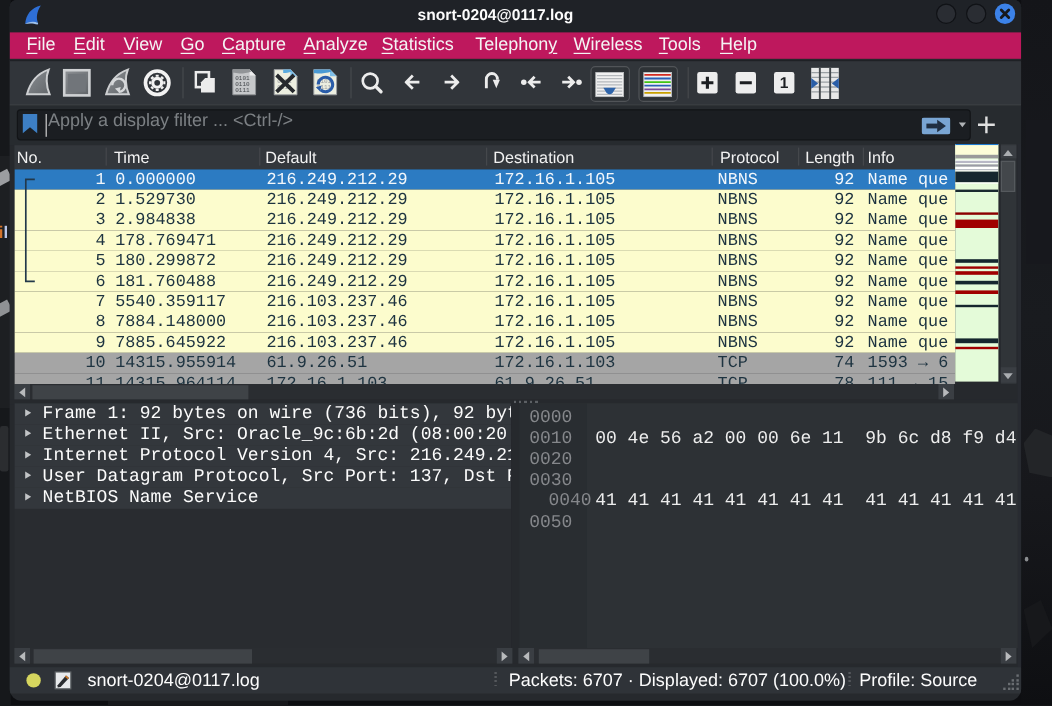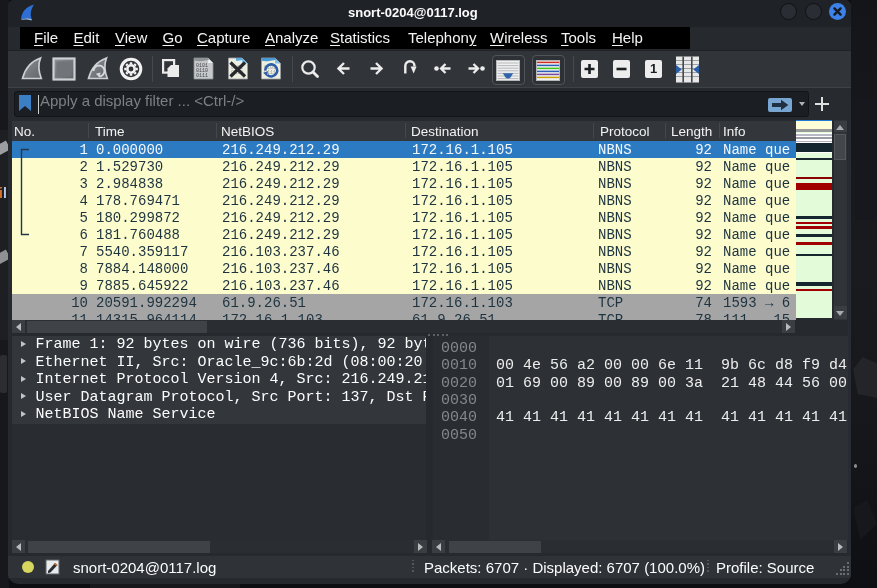--- a/index.html
+++ b/index.html
@@ -5,21 +5,21 @@
 html,body{margin:0;padding:0;}
 body{width:877px;height:588px;position:relative;overflow:hidden;background:#0d0e11;font-family:"Liberation Sans",sans-serif;}
 .abs{position:absolute;}
 .mono{font-family:"Liberation Mono",monospace;}
 
 #win{left:8px;top:0;width:843px;height:584px;background:#26292d;border-radius:6px 6px 10px 10px;overflow:hidden;}
 #titlebar{left:0;top:0;width:843px;height:27px;background:#1f2227;}
 #title{left:340px;top:5px;color:#fcfcfc;font-size:13px;font-weight:bold;}
 .winbtn{top:3px;width:17px;height:17px;border-radius:50%;border:1.5px solid #101216;box-sizing:border-box;background:#2a2d33;}
 #btnclose{background:#3c82e8;border:none;}
-#menubar{left:12px;top:27px;width:670px;height:22px;background:#000000;color:#f4f4f4;font-size:15px;}
+#menubar{left:0;top:27px;width:843px;height:22px;background:#be185d;color:#f4f4f4;font-size:15px;}
 #menubar span{position:absolute;top:2px;}
 #menubar u{text-decoration-thickness:1px;text-underline-offset:2px;}
 #toolbar{left:0;top:50px;width:843px;height:38px;background:#31353a;border-top:1px solid #1e2125;box-sizing:border-box;}
 #filterrow{left:0;top:88px;width:843px;height:33px;background:#272b2f;}
 #filterinput{left:6px;top:3px;width:795px;height:26px;background:#1b1e22;border:1px solid #121417;border-radius:3px;box-sizing:border-box;}
 #filtertext{left:32px;top:4px;color:#7c8084;font-size:15px;}
 #cursorline{left:29px;top:3px;width:1px;height:19px;background:#d0d0d0;}
 
 #hdr{left:4px;top:120.5px;width:784px;height:20px;background:#33373c;color:#f2f2f2;font-size:13.5px;}
 #hdr span{position:absolute;top:3px;}
@@ -265,21 +265,21 @@
     </svg>
     <div class="tri" style="left:791px;top:14px;border-left:3.8px solid transparent;border-right:3.8px solid transparent;border-top:4.8px solid #b0b3b6;"></div>
     <svg class="abs" style="left:806px;top:8px;" width="16" height="16" viewBox="0 0 16 16">
       <path d="M8 1 V15 M1 8 H15" stroke="#e0e0e0" stroke-width="2"></path>
     </svg>
   </div>
 
   <div id="hdr" class="abs">
     <span style="left:2px;">No.</span>
     <span style="left:83px;">Time</span>
-    <span style="left:209px;">NetBIOS</span>
+    <span style="left:209px;">Default</span>
     <span style="left:399px;">Destination</span>
     <span style="left:588px;">Protocol</span>
     <span style="left:659px;">Length</span>
     <span style="left:711px;">Info</span>
     <div class="sep" style="left:76px;top:2px;width:1px;height:15px;"></div>
     <div class="sep" style="left:204px;top:2px;width:1px;height:15px;"></div>
     <div class="sep" style="left:393px;top:2px;width:1px;height:15px;"></div>
     <div class="sep" style="left:580.5px;top:2px;width:1px;height:15px;"></div>
     <div class="sep" style="left:652.5px;top:2px;width:1px;height:15px;"></div>
     <div class="sep" style="left:706.5px;top:2px;width:1px;height:15px;"></div>
@@ -288,21 +288,21 @@
   <div id="rows" class="abs mono">
       <div class="row rb" style="top:0px;"><span style="left:67.6px;">1</span><span style="left:84px;">0.000000</span><span style="left:210px;">216.249.212.29</span><span style="left:400px;">172.16.1.105</span><span style="left:586px;">NBNS</span><span style="left:683.2px;">92</span><span style="left:711px;">Name que</span></div>
       <div class="row ry" style="top:17px;"><span style="left:67.6px;">2</span><span style="left:84px;">1.529730</span><span style="left:210px;">216.249.212.29</span><span style="left:400px;">172.16.1.105</span><span style="left:586px;">NBNS</span><span style="left:683.2px;">92</span><span style="left:711px;">Name que</span></div>
       <div class="row ry" style="top:34px;"><span style="left:67.6px;">3</span><span style="left:84px;">2.984838</span><span style="left:210px;">216.249.212.29</span><span style="left:400px;">172.16.1.105</span><span style="left:586px;">NBNS</span><span style="left:683.2px;">92</span><span style="left:711px;">Name que</span></div>
       <div class="row ry" style="top:51px;"><span style="left:67.6px;">4</span><span style="left:84px;">178.769471</span><span style="left:210px;">216.249.212.29</span><span style="left:400px;">172.16.1.105</span><span style="left:586px;">NBNS</span><span style="left:683.2px;">92</span><span style="left:711px;">Name que</span></div>
       <div class="row ry" style="top:68px;"><span style="left:67.6px;">5</span><span style="left:84px;">180.299872</span><span style="left:210px;">216.249.212.29</span><span style="left:400px;">172.16.1.105</span><span style="left:586px;">NBNS</span><span style="left:683.2px;">92</span><span style="left:711px;">Name que</span></div>
       <div class="row ry" style="top:85px;"><span style="left:67.6px;">6</span><span style="left:84px;">181.760488</span><span style="left:210px;">216.249.212.29</span><span style="left:400px;">172.16.1.105</span><span style="left:586px;">NBNS</span><span style="left:683.2px;">92</span><span style="left:711px;">Name que</span></div>
       <div class="row ry" style="top:102px;"><span style="left:67.6px;">7</span><span style="left:84px;">5540.359117</span><span style="left:210px;">216.103.237.46</span><span style="left:400px;">172.16.1.105</span><span style="left:586px;">NBNS</span><span style="left:683.2px;">92</span><span style="left:711px;">Name que</span></div>
       <div class="row ry" style="top:119px;"><span style="left:67.6px;">8</span><span style="left:84px;">7884.148000</span><span style="left:210px;">216.103.237.46</span><span style="left:400px;">172.16.1.105</span><span style="left:586px;">NBNS</span><span style="left:683.2px;">92</span><span style="left:711px;">Name que</span></div>
       <div class="row ry" style="top:136px;"><span style="left:67.6px;">9</span><span style="left:84px;">7885.645922</span><span style="left:210px;">216.103.237.46</span><span style="left:400px;">172.16.1.105</span><span style="left:586px;">NBNS</span><span style="left:683.2px;">92</span><span style="left:711px;">Name que</span></div>
-      <div class="row rg" style="top:153px;"><span style="left:59.2px;">10</span><span style="left:84px;">20591.992294</span><span style="left:210px;">61.9.26.51</span><span style="left:400px;">172.16.1.103</span><span style="left:586px;">TCP</span><span style="left:683.2px;">74</span><span style="left:711px;">1593 → 6</span></div>
+      <div class="row rg" style="top:153px;"><span style="left:59.2px;">10</span><span style="left:84px;">14315.955914</span><span style="left:210px;">61.9.26.51</span><span style="left:400px;">172.16.1.103</span><span style="left:586px;">TCP</span><span style="left:683.2px;">74</span><span style="left:711px;">1593 → 6</span></div>
       <div class="row rg" style="top:170px;"><span style="left:59.2px;">11</span><span style="left:84px;">14315.964114</span><span style="left:210px;">172.16.1.103</span><span style="left:400px;">61.9.26.51</span><span style="left:586px;">TCP</span><span style="left:683.2px;">78</span><span style="left:711px;">111 → 15</span></div>
     </div>
 
   <svg class="abs" style="left:4px;top:140.5px;" width="30" height="110" viewBox="0 0 30 110">
     <path d="M17 8.5 H9.5 V93.5 H17" stroke="#22384a" stroke-width="1.4" fill="none"></path>
   </svg>
 
   <div id="minimap" class="abs">
       <div style="position:absolute;left:0;top:0px;width:36px;height:1.3px;background:#1e7ad0;"></div>
       <div style="position:absolute;left:0;top:1.3px;width:36px;height:7.9px;background:#fdfdd8;"></div>
@@ -355,23 +355,23 @@
       <div class="drow" style="top:52.5px;"><div class="arr"></div><div class="txt">User Datagram Protocol, Src Port: 137, Dst P</div></div>
       <div class="drow" style="top:70px;"><div class="arr"></div><div class="txt">NetBIOS Name Service</div></div>
     </div>
 
   <div id="vsplit" class="abs"></div>
 
   <div id="hex" class="abs mono">
       <div style="position:absolute;left:0;top:0;width:56px;height:204px;background:#292d31;"></div>
       <div class="hrow" style="top:4px;"><span class="hoff" style="position:absolute;left:8px;">0000</span></div>
       <div class="hrow" style="top:21.3px;"><span class="hoff" style="position:absolute;left:8px;">0010</span><span style="position:absolute;left:63px;">00 4e 56 a2 00 00 6e 11  9b 6c d8 f9 d4</span></div>
-      <div class="hrow" style="top:38.6px;"><span class="hoff" style="position:absolute;left:8px;">0020</span><span style="position:absolute;left:63px;">01 69 00 89 00 89 00 3a  21 48 44 56 00</span></div>
+      <div class="hrow" style="top:38.6px;"><span class="hoff" style="position:absolute;left:8px;">0020</span></div>
       <div class="hrow" style="top:55.900000000000006px;"><span class="hoff" style="position:absolute;left:8px;">0030</span></div>
-      <div class="hrow" style="top:73.2px;"><span class="hoff" style="position:absolute;left:8px;">0040</span><span style="position:absolute;left:63px;">41 41 41 41 41 41 41 41  41 41 41 41 41</span></div>
+      <div class="hrow" style="top:73.2px;"><span class="hoff" style="position:absolute;left:24px;">0040</span><span style="position:absolute;left:63px;">41 41 41 41 41 41 41 41  41 41 41 41 41</span></div>
       <div class="hrow" style="top:90.5px;"><span class="hoff" style="position:absolute;left:8px;">0050</span></div>
     </div>
 
   <div class="hsb abs" style="left:4px;width:415px;">
       <div class="sbtn" style="left:0;top:0;width:13px;height:13px;"></div>
       <div class="tri" style="left:3.5px;top:2.5px;border-top:4.2px solid transparent;border-bottom:4.2px solid transparent;border-right:5px solid #b8babc;"></div>
       <div style="position:absolute;left:16px;top:0.5px;width:182px;height:12px;background:#3f4347;"></div>
       <div class="sbtn" style="left:402px;top:0;width:13px;height:13px;"></div>
       <div class="tri" style="left:406px;top:2.5px;border-top:4.2px solid transparent;border-bottom:4.2px solid transparent;border-left:5px solid #b8babc;"></div>
     </div>

